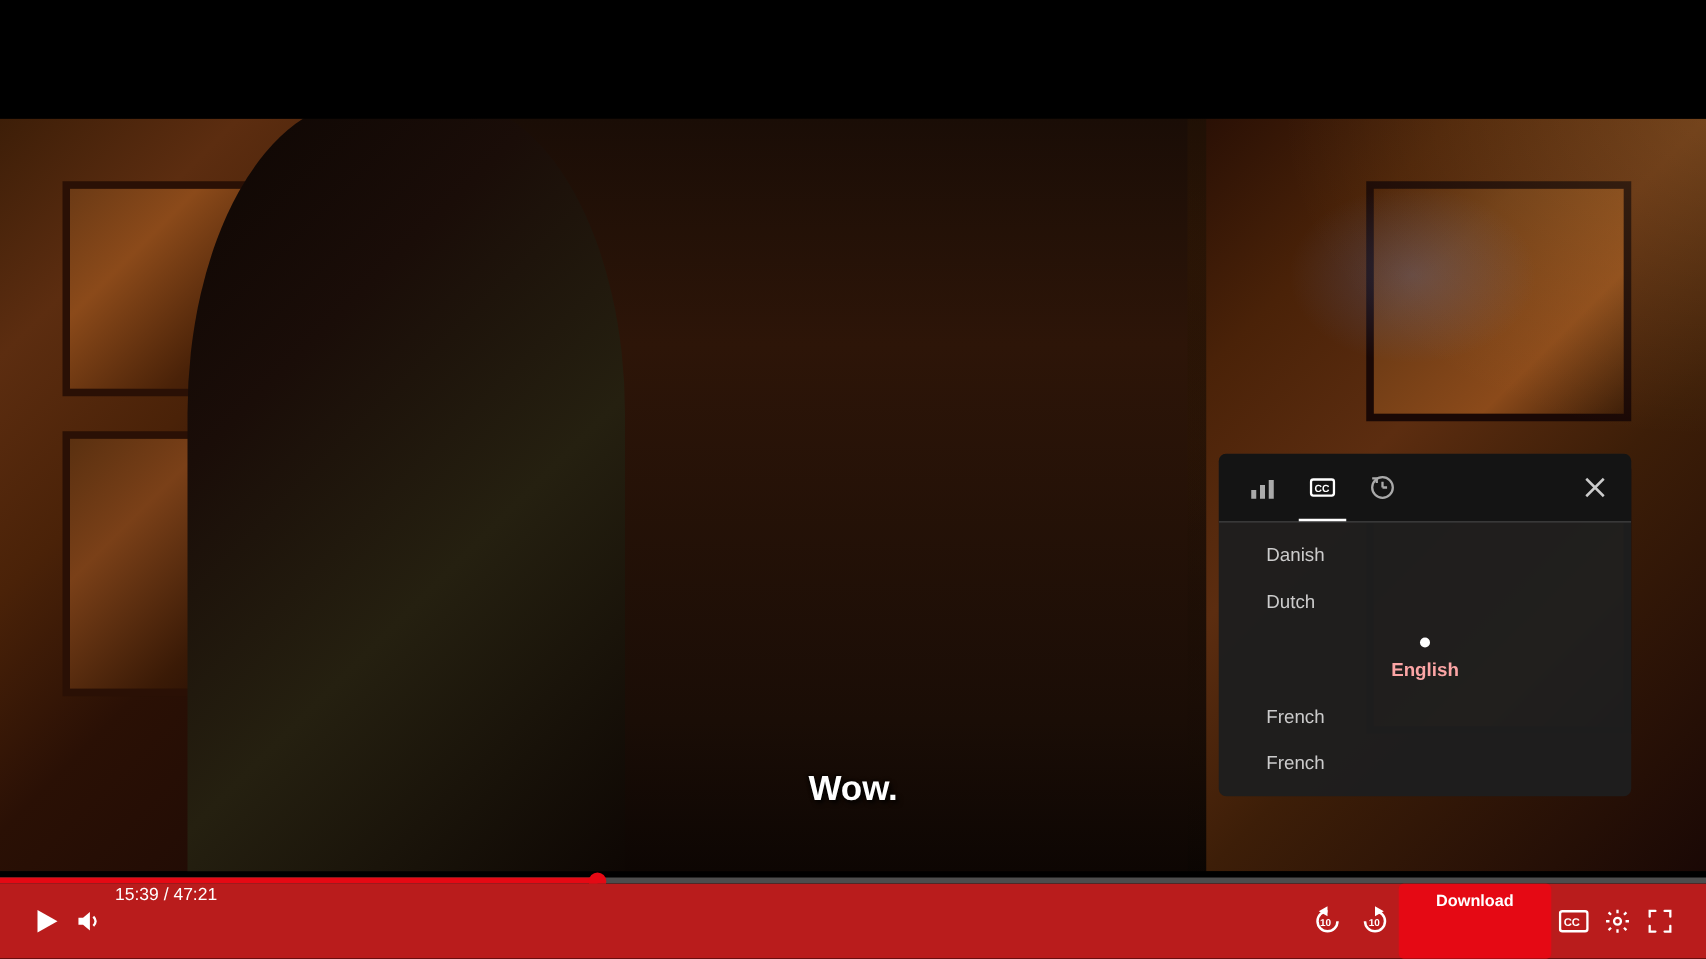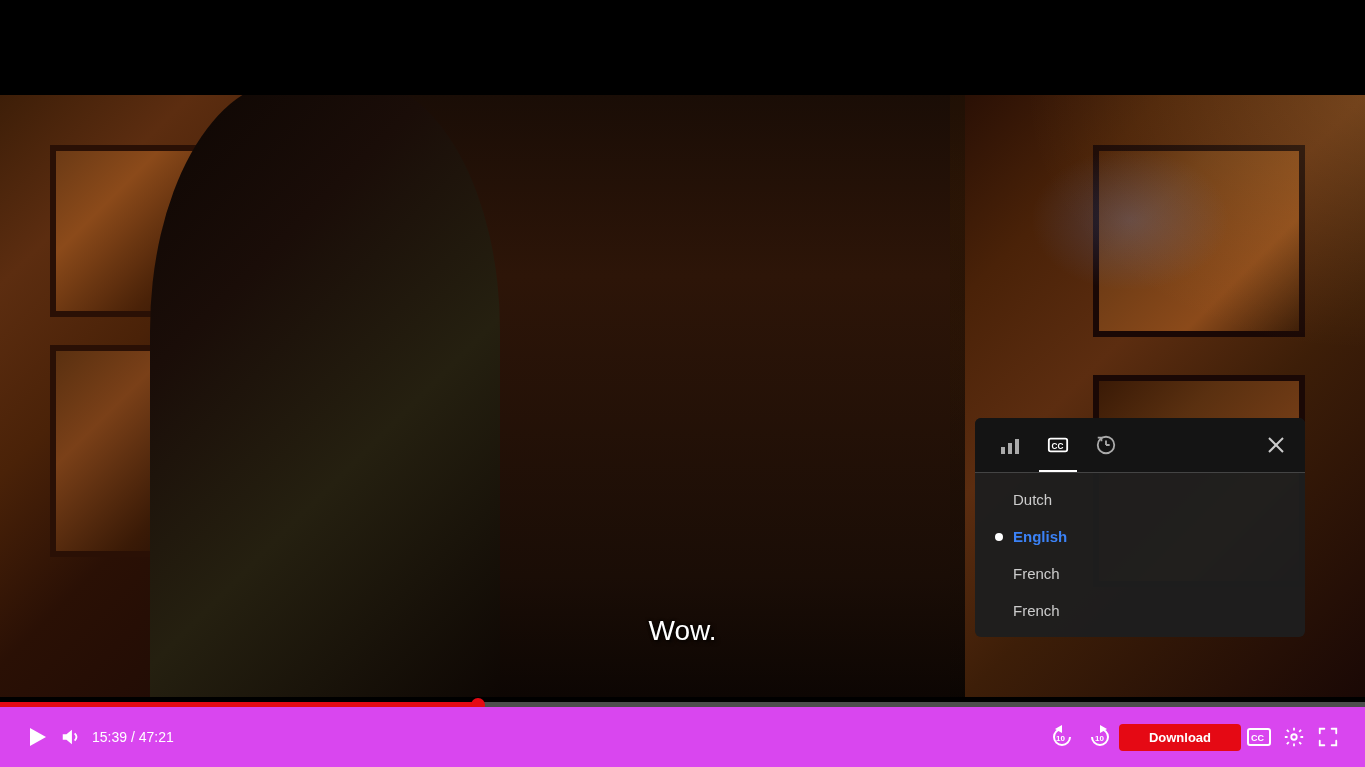--- a/index.html
+++ b/index.html
@@ -141,21 +141,21 @@
     }
 
     
     .subtitle {
       position: absolute;
       bottom: 60px;
       left: 50%;
       transform: translateX(-50%);
       color: #fff;
       font-size: 28px;
-      font-weight: 400;
+      font-weight: 700;
       text-shadow: 2px 2px 4px rgba(0,0,0,0.9), -1px -1px 3px rgba(0,0,0,0.8);
       white-space: nowrap;
       z-index: 5;
     }
 
     
     .progress-area {
       position: absolute;
       bottom: 0;
       left: 0; right: 0;
@@ -175,23 +175,22 @@
       left: 35%;
       transform: translate(-50%, -50%);
       width: 14px; height: 14px;
       background: #e50914;
       border-radius: 50%;
     }
 
     
     .controls-bar {
       height: 60px;
-      background: #d946ef;
-      display: flex;
-      align-items: center;
+      background: #b91c1c;
+      display: flex;
       padding: 0 20px;
       gap: 0;
       z-index: 20;
       position: relative;
     }
 
     .ctrl-btn {
       background: none;
       border: none;
       color: #fff;
@@ -301,22 +300,23 @@
     .panel-item {
       padding: 10px 20px;
       color: #ccc;
       font-size: 15px;
       cursor: pointer;
       display: flex;
       align-items: center;
       gap: 10px;
     }
     .panel-item.selected {
-      color: #3b82f6;
+      color: #fca5a5;
       font-weight: 700;
+      flex-direction: column;
     }
     .panel-item .bullet {
       width: 8px; height: 8px;
       background: #fff;
       border-radius: 50%;
       flex-shrink: 0;
     }
     .panel-item .no-bullet {
       width: 8px;
       flex-shrink: 0;
@@ -380,20 +380,24 @@
           <svg width="18" height="18" viewBox="0 0 18 18">
             <line x1="2" y1="2" x2="16" y2="16" stroke="#ccc" stroke-width="2"></line>
             <line x1="16" y1="2" x2="2" y2="16" stroke="#ccc" stroke-width="2"></line>
           </svg>
         </button>
       </div>
 
       <div class="panel-list">
         <div class="panel-item">
           <span class="no-bullet"></span>
+          <span>Danish</span>
+        </div>
+        <div class="panel-item">
+          <span class="no-bullet"></span>
           <span>Dutch</span>
         </div>
         <div class="panel-item selected">
           <span class="bullet"></span>
           <span>English</span>
         </div>
         <div class="panel-item">
           <span class="no-bullet"></span>
           <span>French</span>
         </div>

